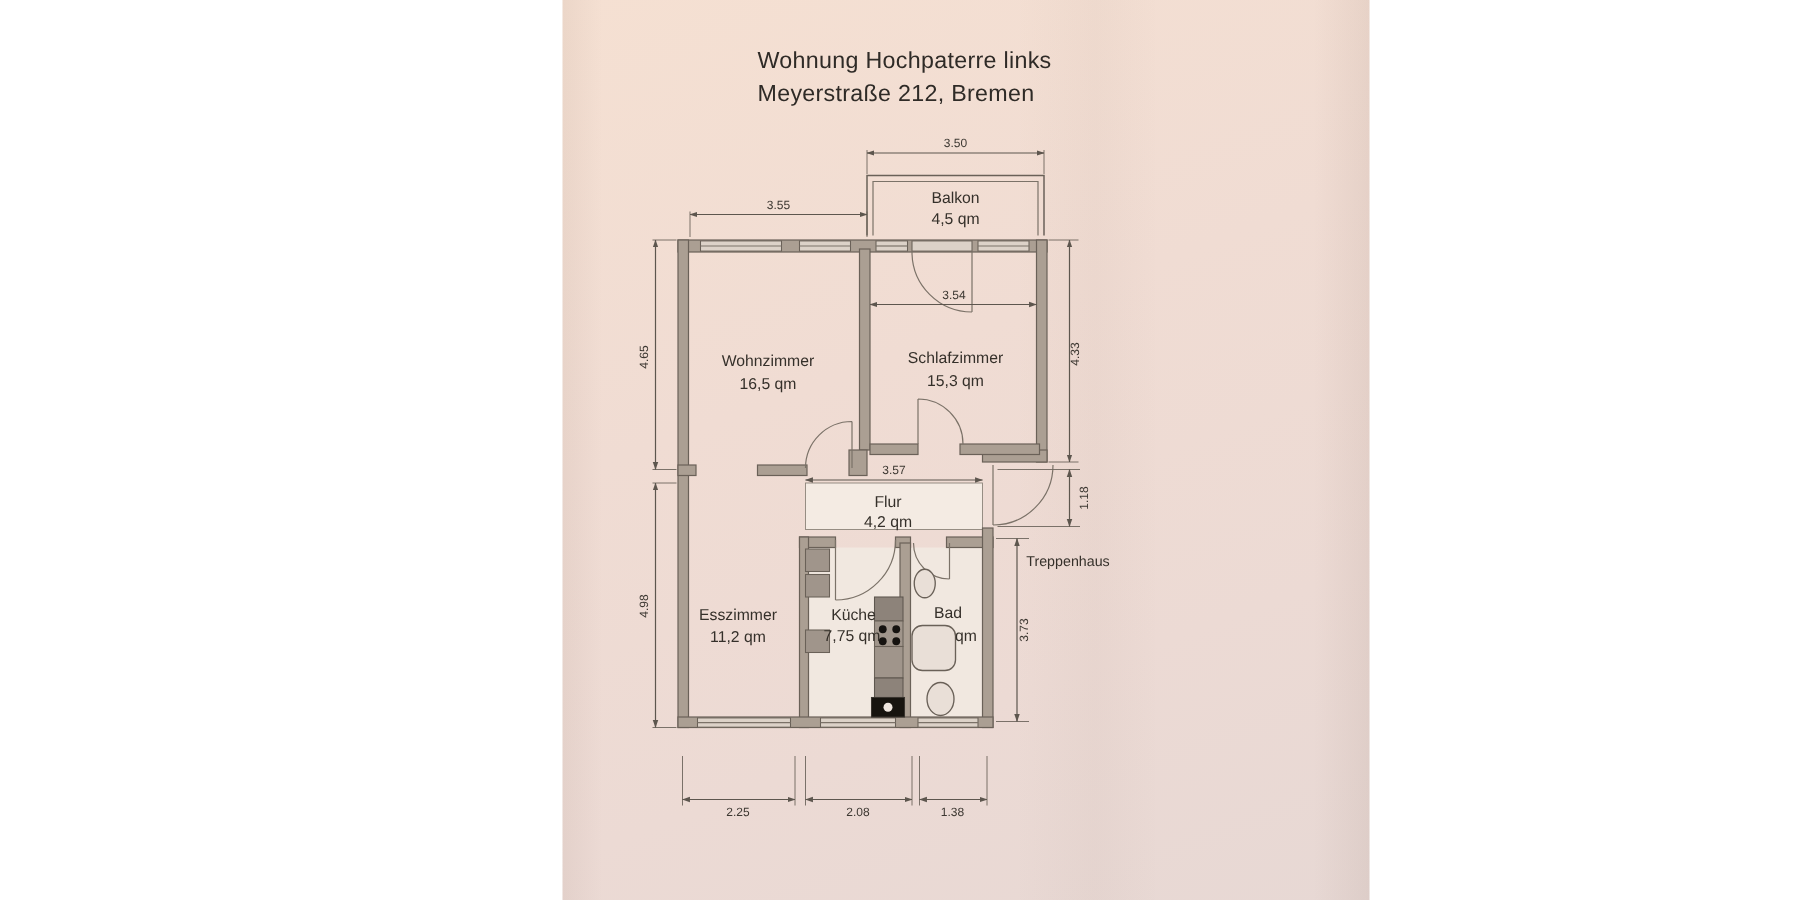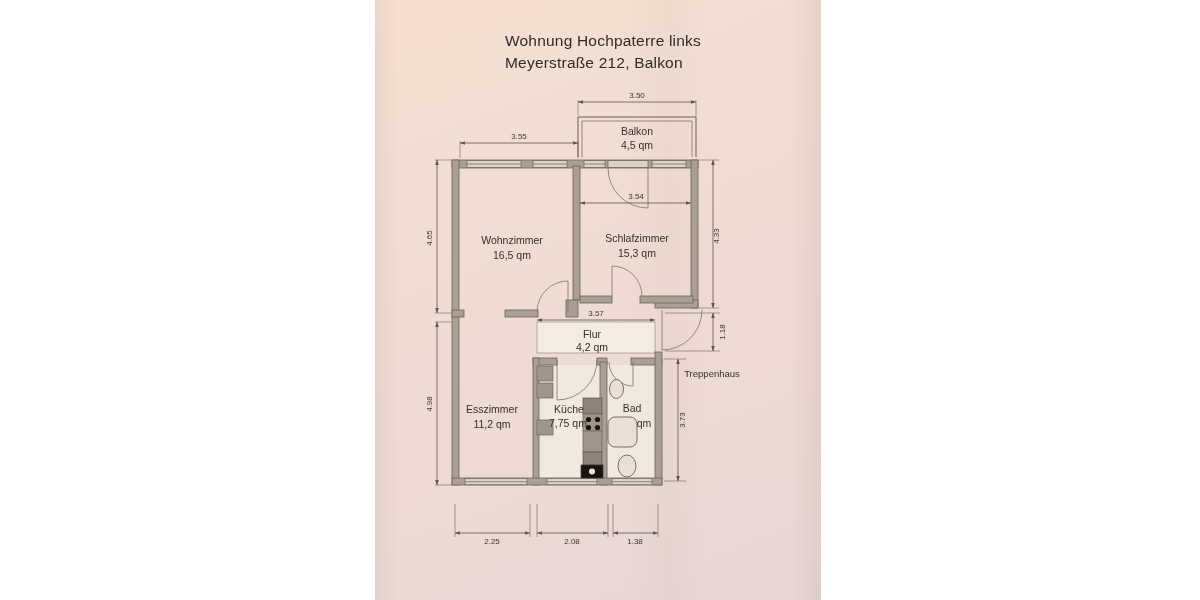--- a/index.html
+++ b/index.html
@@ -1,18 +1,18 @@
 <!DOCTYPE html>
 <html><head>
 <meta charset="utf-8">
 <style>
   html,body{margin:0;padding:0;background:#ffffff;}
   .stage{position:relative;width:1200px;height:600px;background:#ffffff;overflow:hidden;
          font-family:"Liberation Sans",sans-serif;}
-  .photo{position:absolute;left:375px;top:0;width:446px;height:600px;
+  .photo{position:absolute;left:375px;top:0;width:538px;height:600px;
          background:linear-gradient(160deg,#f5e0d2 0%,#f0dcd3 40%,#ecdad4 72%,#e7d8d4 100%);}
   .photo .grain{position:absolute;inset:0;pointer-events:none;
          background:linear-gradient(90deg,rgba(90,60,45,0.06) 0%,rgba(90,60,45,0) 5%,
                     rgba(90,60,45,0) 56%,rgba(90,60,45,0.03) 66%,rgba(90,60,45,0) 74%,
                     rgba(90,60,45,0) 93%,rgba(90,60,45,0.07) 100%);}
   .title{position:absolute;left:130px;top:30px;color:#2f2b27;font-size:15.5px;
          line-height:22px;letter-spacing:0.2px;}
   svg{position:absolute;left:0;top:0;}
   .wall{fill:#ab9f93;stroke:#6a6158;stroke-width:0.8;}
   .win{fill:#dcd2c8;stroke:#6a6158;stroke-width:0.7;}
@@ -29,21 +29,21 @@
 </style>
 </head>
 <body>
 
 <div class="stage">
   <div class="photo">
     <div class="grain"></div>
 
     <div class="title">
       <div>Wohnung Hochpaterre links</div>
-      <div>Meyerstraße 212, Balkon</div>
+      <div>Meyerstraße 212, Bremen</div>
     </div>
 
     <svg width="450" height="600" viewBox="0 0 450 600">
       <defs>
         <marker id="arr" viewBox="0 0 10 10" refX="9.5" refY="5" markerWidth="6.5" markerHeight="6.5" orient="auto-start-reverse">
           <path d="M0,1.5 L10,5 L0,8.5 z" fill="#5d564e"></path>
         </marker>
       </defs>
 
       <g>

